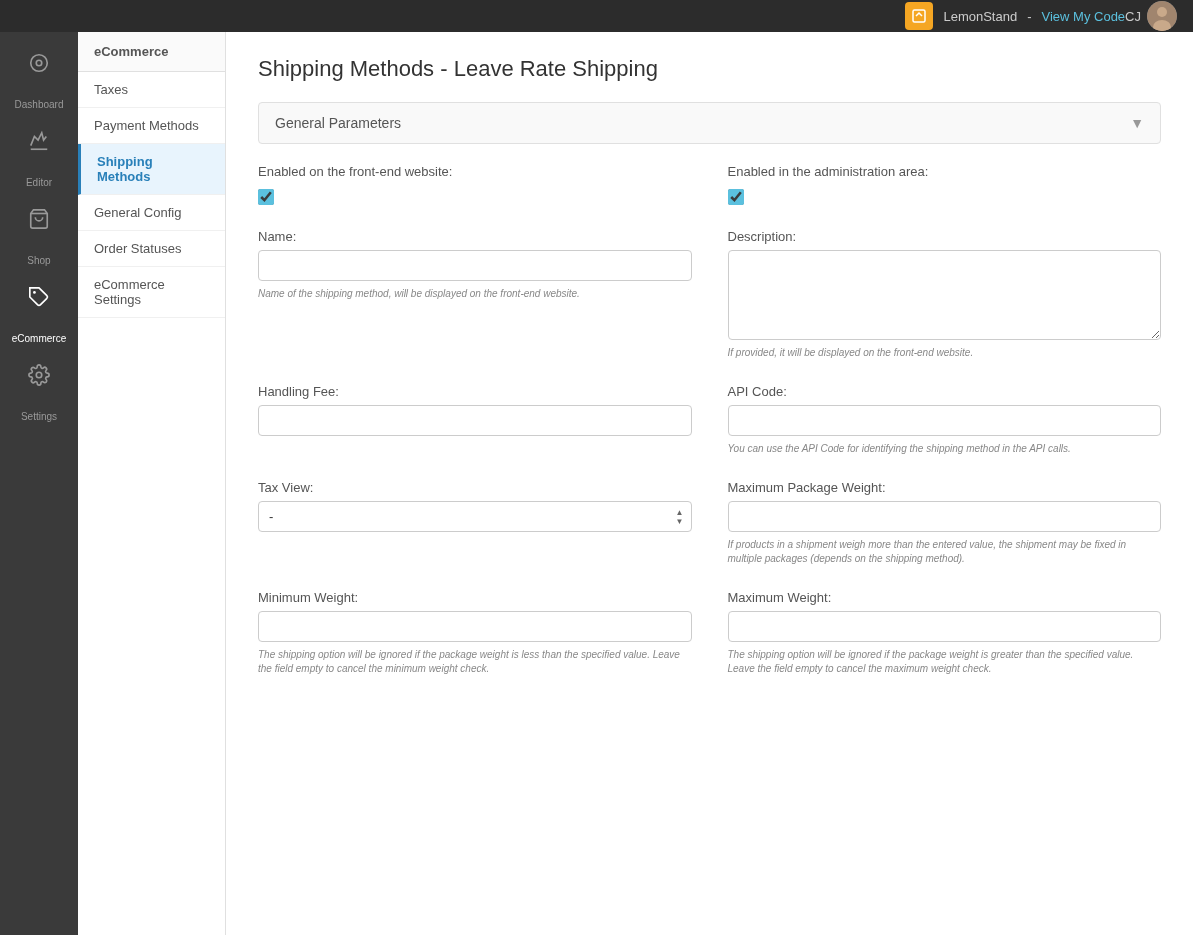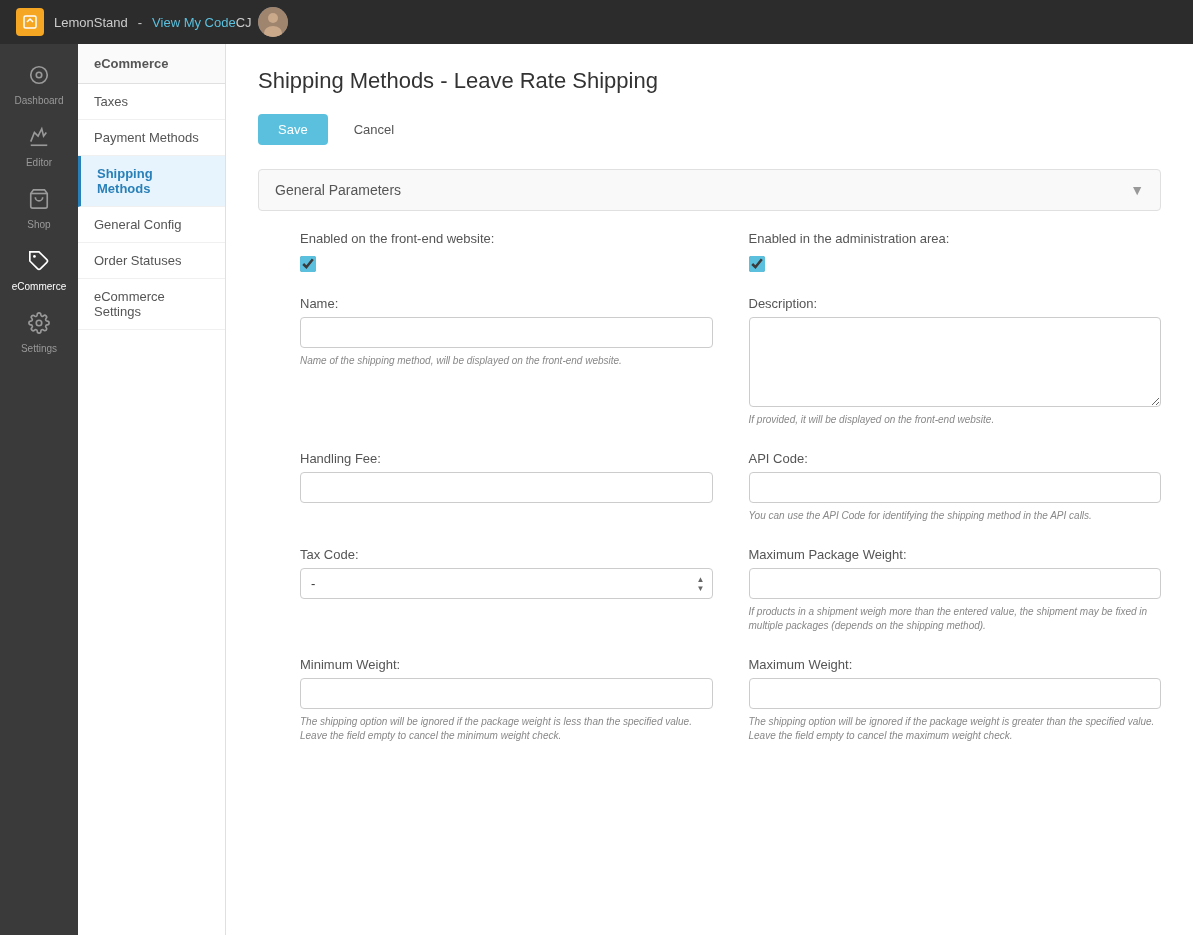--- a/index.html
+++ b/index.html
@@ -1,28 +1,28 @@
 <!DOCTYPE html>
 <html><head>
   <meta charset="utf-8">
   <style>
     * { box-sizing: border-box; margin: 0; padding: 0; }
     body { font-family: -apple-system, BlinkMacSystemFont, 'Segoe UI', Arial, sans-serif; background: #f0f0f0; display: flex; flex-direction: column; height: 935px; overflow: hidden; }
 
     
     .topbar {
-      height: 44px;
+      height: 32px;
       background: #2c2c2c;
       display: flex;
       align-items: center;
       padding: 0 16px;
       flex-shrink: 0;
       color: #ccc;
       font-size: 13px;
-      justify-content: flex-start;
+      justify-content: flex-end;
     }
     .topbar-left { display: flex; align-items: center; gap: 10px; }
     .topbar-logo {
       width: 28px; height: 28px;
       background: #f5a623;
       border-radius: 4px;
       display: flex; align-items: center; justify-content: center;
     }
     .topbar-logo svg { width: 18px; height: 18px; }
     .topbar-title { color: #ccc; font-size: 13px; }
@@ -41,21 +41,21 @@
       background: #3a3a3a;
       display: flex;
       flex-direction: column;
       align-items: center;
       padding-top: 10px;
       flex-shrink: 0;
     }
     .sidebar-left-item {
       display: flex; flex-direction: column; align-items: center;
       padding: 10px 14px; width: 100%; cursor: pointer;
-      color: #999; font-size: 10px; gap: 4px;
+      color: #999; font-size: 10px; gap: 20px;
     }
     .sidebar-left-item.active { color: #fff; }
     .sidebar-left-item .icon { font-size: 20px; }
     .sidebar-left-item .label { font-size: 10px; }
 
     
     .sidebar-sub {
       width: 148px;
       background: #fff;
       border-right: 1px solid #e0e0e0;
@@ -125,21 +125,21 @@
       background: #f9f9f9;
       border: 1px solid #e0e0e0;
       border-radius: 4px;
       margin-bottom: 20px;
       cursor: pointer;
     }
     .section-header-title { font-size: 14px; color: #555; }
     .section-header-arrow { color: #999; font-size: 14px; }
 
     
-    .form-row { display: grid; grid-template-columns: 1fr 1fr; gap: 36px; margin-bottom: 24px; margin-left: 42px; }
+    .form-row { display: grid; grid-template-columns: 1fr 1fr; gap: 36px; margin-bottom: 24px; }
     .form-group { display: flex; flex-direction: column; }
     .form-label { font-size: 13px; color: #555; margin-bottom: 6px; font-weight: 500; }
     .form-input {
       width: 100%;
       padding: 7px 10px;
       border: 1px solid #ccc;
       border-radius: 4px;
       font-size: 13px;
       color: #333;
       outline: none;
@@ -269,24 +269,20 @@
     <div class="sidebar-sub-item">Payment Methods</div>
     <div class="sidebar-sub-item active">Shipping Methods</div>
     <div class="sidebar-sub-item">General Config</div>
     <div class="sidebar-sub-item">Order Statuses</div>
     <div class="sidebar-sub-item">eCommerce Settings</div>
   </div>
 
   <div class="content">
     <h1 class="page-title">Shipping Methods - Leave Rate Shipping</h1>
 
-    <div class="toolbar">
-      <button class="btn-save">Save</button>
-      <button class="btn-cancel">Cancel</button>
-    </div>
 
     <div class="section-header">
       <span class="section-header-title">General Parameters</span>
       <span class="section-header-arrow">▼</span>
     </div>
 
     <div class="form-row">
       <div class="form-checkbox-group">
         <label class="form-label">Enabled on the front-end website:</label>
         <input type="checkbox" class="form-checkbox" checked="" style="">
@@ -317,21 +313,21 @@
       </div>
       <div class="form-group">
         <label class="form-label">API Code:</label>
         <input type="text" class="form-input" style="">
         <span class="form-help">You can use the API Code for identifying the shipping method in the API calls.</span>
       </div>
     </div>
 
     <div class="form-row">
       <div class="form-group">
-        <label class="form-label">Tax Code:</label>
+        <label class="form-label">Tax View:</label>
         <div class="select-wrapper">
           <select class="form-select">
             <option>-</option>
             <option>Standard</option>
             <option>Reduced</option>
             <option>Zero</option>
           </select>
           <div class="select-arrows">
             <span>▲</span>
             <span>▼</span>

